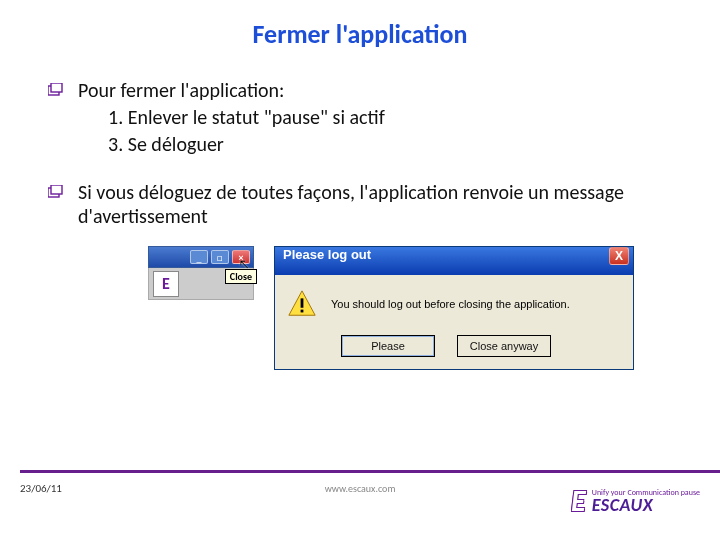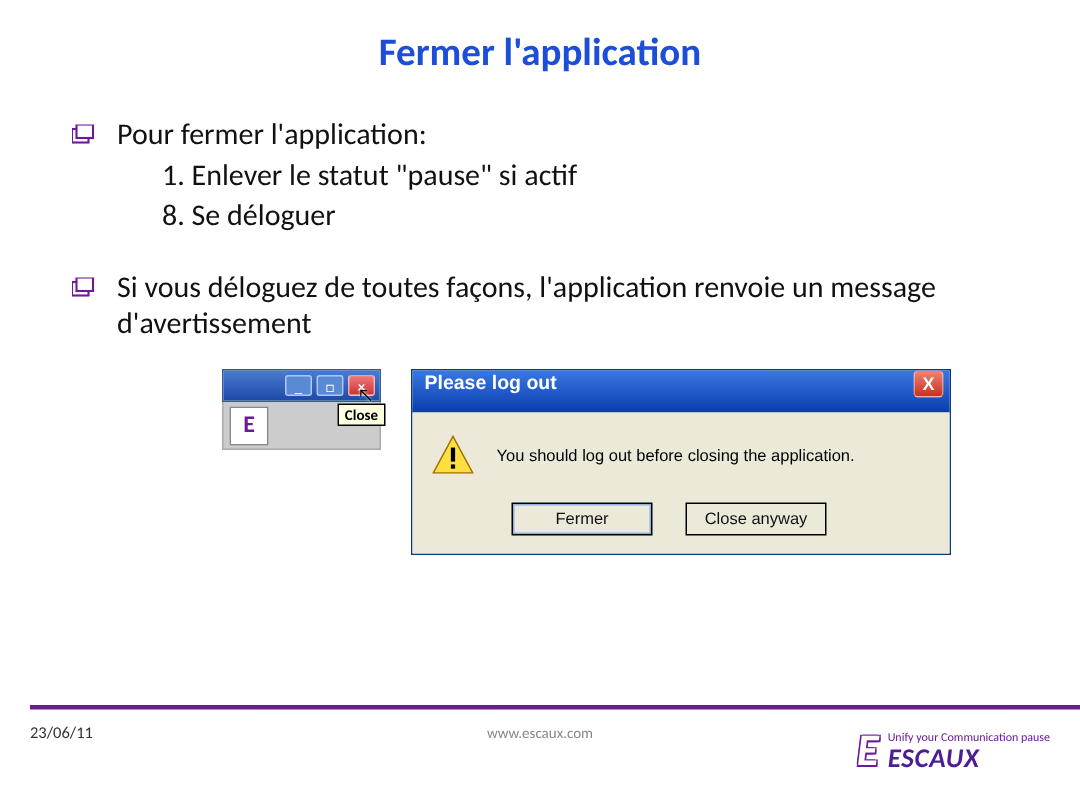--- a/index.html
+++ b/index.html
@@ -169,21 +169,21 @@
     <span class="bullet-icon">
       <svg width="16" height="14" viewBox="0 0 16 14">
           <rect x="0" y="3" width="11" height="9" fill="none" stroke="#6a1b9a" stroke-width="1.4"></rect>
           <rect x="3" y="0" width="11" height="9" fill="#fff" stroke="#6a1b9a" stroke-width="1.4"></rect>
         </svg>
     </span>
     <span>Pour fermer l'application:</span>
   </div>
   <div class="nested">
     <div>1.   Enlever le statut "pause" si actif</div>
-    <div>8.   Se déloguer</div>
+    <div>3.   Se déloguer</div>
   </div>
   <div class="bullet-row">
     <span class="bullet-icon">
       <svg width="16" height="14" viewBox="0 0 16 14">
           <rect x="0" y="3" width="11" height="9" fill="none" stroke="#6a1b9a" stroke-width="1.4"></rect>
           <rect x="3" y="0" width="11" height="9" fill="#fff" stroke="#6a1b9a" stroke-width="1.4"></rect>
         </svg>
     </span>
     <span>Si vous déloguez de toutes façons, l'application renvoie un message d'avertissement</span>
   </div>
@@ -212,21 +212,21 @@
           <span class="warn-icon">
             <svg viewBox="0 0 32 32">
                 <polygon points="16,2 30,28 2,28" fill="#ffe040" stroke="#a07000" stroke-width="1"></polygon>
                 <rect x="14.5" y="10" width="3" height="10" fill="#000"></rect>
                 <rect x="14.5" y="22" width="3" height="3" fill="#000"></rect>
               </svg>
           </span>
           <span class="dlg-msg">You should log out before closing the application.</span>
         </div>
         <div class="dlg-btns">
-          <div class="dlg-btn default">Fermer</div>
+          <div class="dlg-btn default">Please</div>
           <div class="dlg-btn">Close anyway</div>
         </div>
       </div>
     </div>
   </div>
 </div>
 
 <div class="footer-line"></div>
 <div class="footer">
   <span>23/06/11</span>

